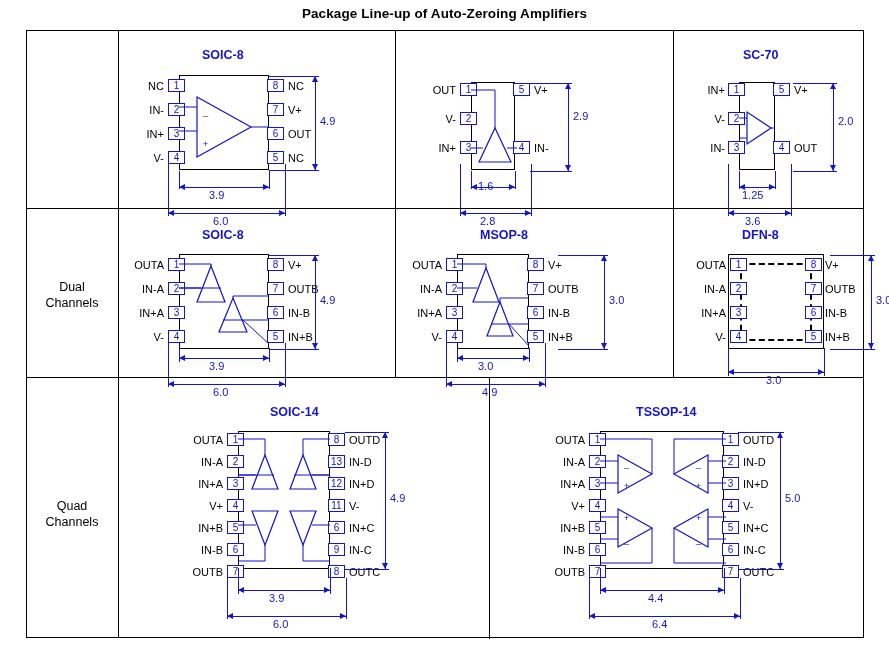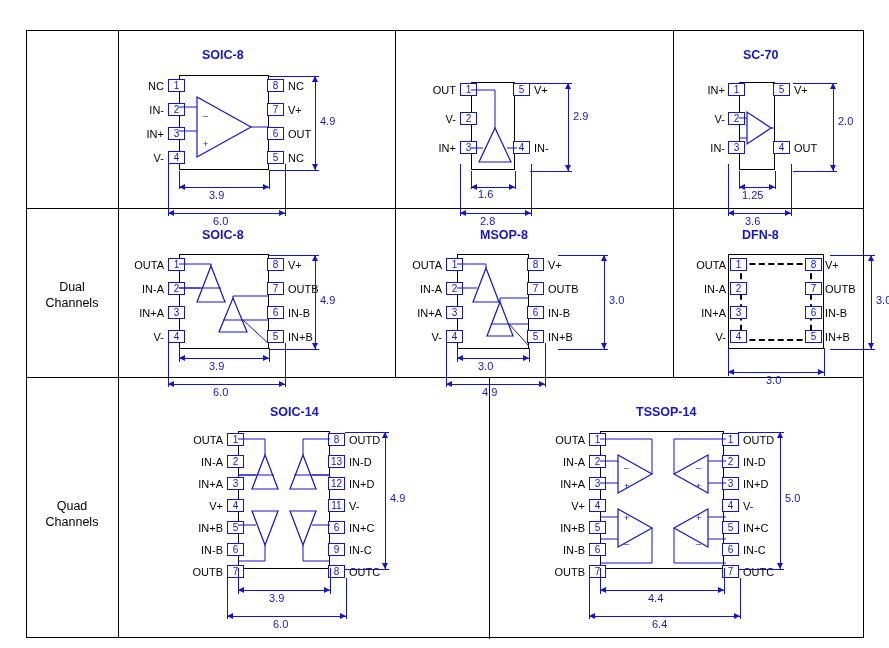--- a/index.html
+++ b/index.html
@@ -50,20 +50,21 @@
   svg{position:absolute;overflow:visible;}
   .wire{stroke:#1414c8;stroke-width:1;fill:none;}
   .tri{stroke:#1414c8;stroke-width:1.2;fill:#fff;}
   .sign{fill:#1414c8;font-size:9px;font-family:"Liberation Sans",sans-serif;}
 </style>
 </head>
 <body>
 
 <div id="root">
 
+  <div class="title">Package Line-up of Auto-Zeroing Amplifiers</div>
 
   <div class="grid">
 
     <div class="hline" style="top:177px;"></div>
     <div class="hline" style="top:346px;"></div>
 
     <div class="vline" style="left:91px;"></div>
     <div class="vline" style="left:368px;top:0;height:346px;"></div>
     <div class="vline" style="left:646px;top:0;height:346px;"></div>
     <div class="vline" style="left:462px;top:346px;height:262px;"></div>
@@ -162,21 +163,21 @@
     <div class="arD" style="left:145px;top:125px;"></div>
     <div class="tickh" style="left:110px;top:43px;width:42px;"></div>
     <div class="tickh" style="left:110px;top:131px;width:42px;"></div>
     <div class="dim" style="left:153px;top:70px;">2.9</div>
 
     <div class="dimline dimh" style="left:51px;top:147px;width:44px;"></div>
     <div class="arL" style="left:51px;top:144px;"></div>
     <div class="arR" style="left:89px;top:144px;"></div>
     <div class="tick" style="left:51px;top:131px;height:18px;"></div>
     <div class="tick" style="left:95px;top:131px;height:18px;"></div>
-    <div class="dim" style="left:58px;top:148px;">1.6</div>
+    <div class="dim" style="left:58px;top:140px;">1.6</div>
 
     <div class="dimline dimh" style="left:40px;top:173px;width:71px;"></div>
     <div class="arL" style="left:40px;top:170px;"></div>
     <div class="arR" style="left:105px;top:170px;"></div>
     <div class="tick" style="left:40px;top:124px;height:52px;"></div>
     <div class="tick" style="left:111px;top:124px;height:52px;"></div>
     <div class="dim" style="left:60px;top:175px;">2.8</div>
   </div>
 
   <div class="cell" style="left:695px;top:40px;width:190px;height:150px;">

